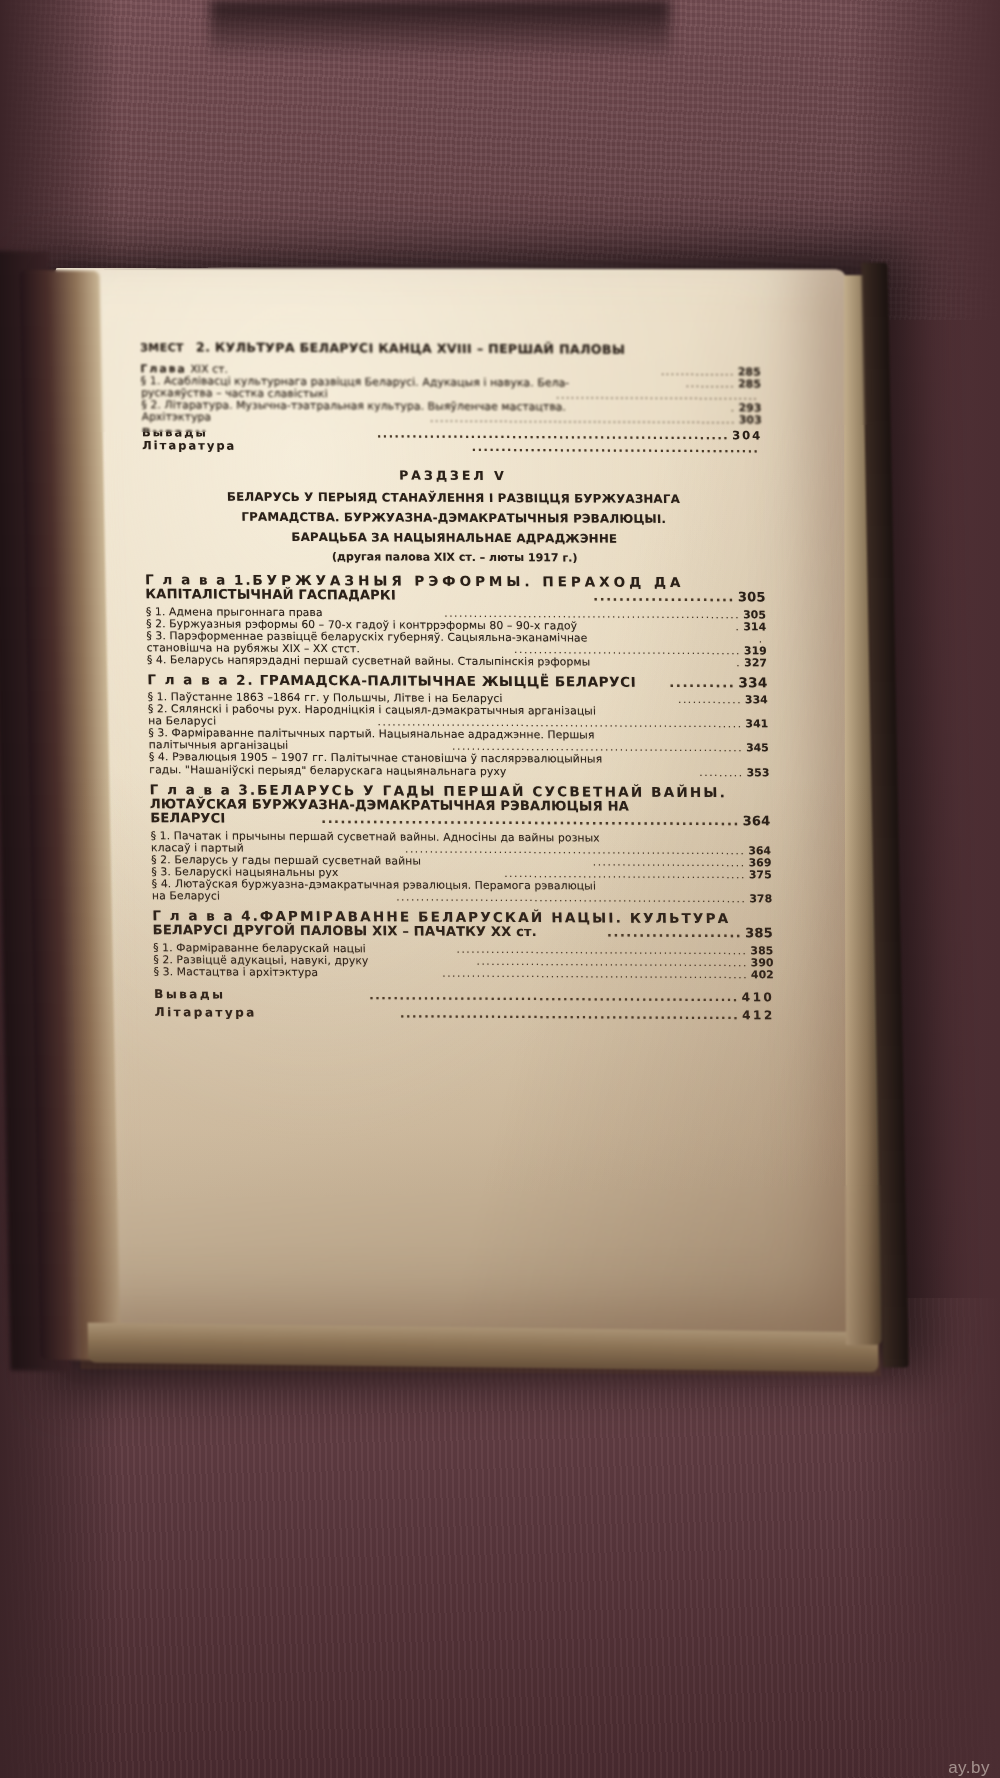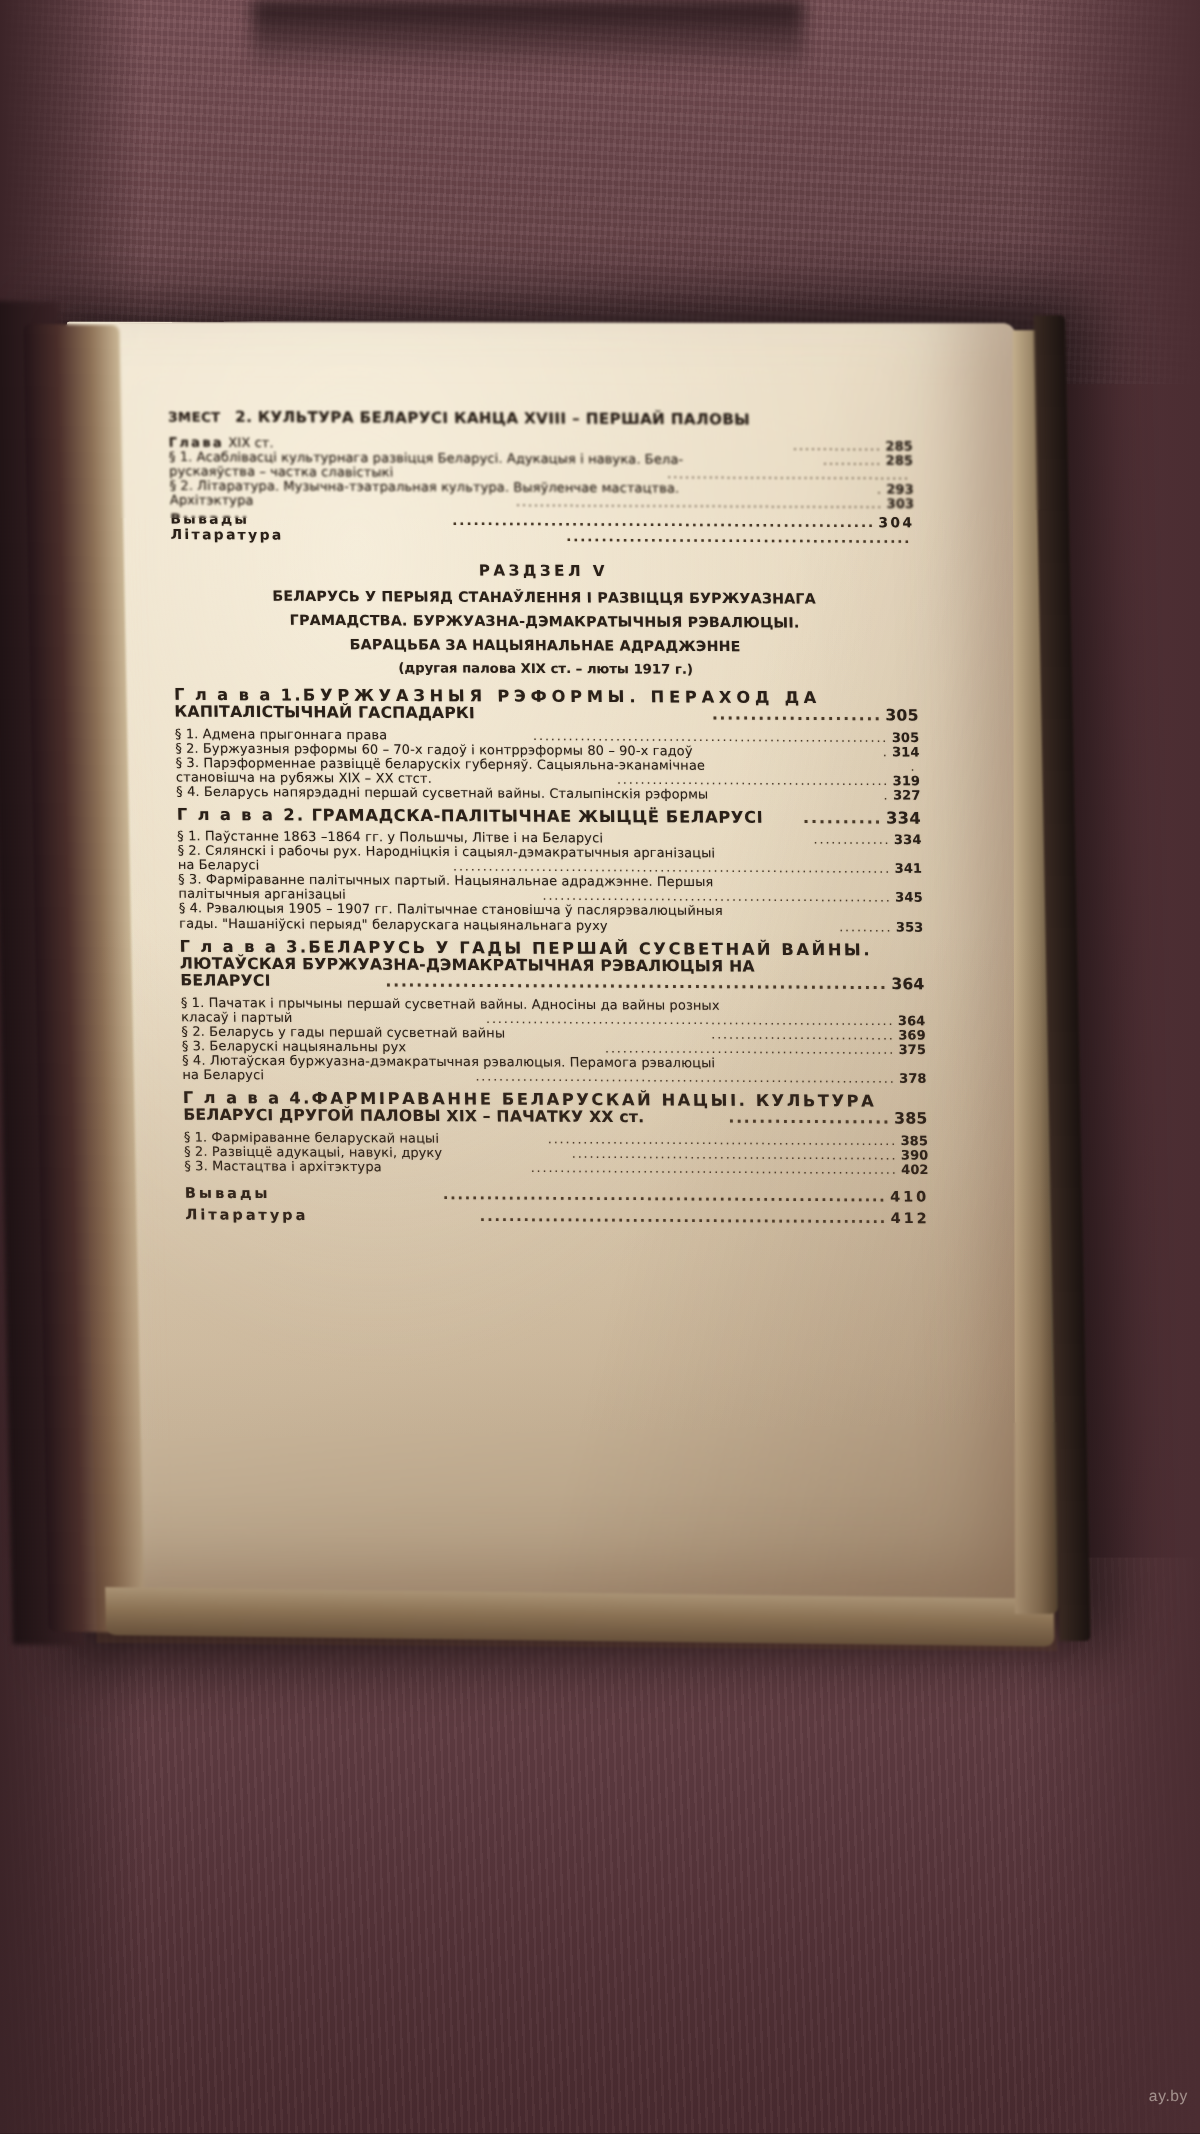--- a/index.html
+++ b/index.html
@@ -105,22 +105,22 @@
     backdrop-filter:blur(1.1px);pointer-events:none;}
   .soft-bottom{position:absolute;left:60px;top:980px;width:820px;height:200px;
     backdrop-filter:blur(.8px);pointer-events:none;}
 
   
   .page-shade{position:absolute;left:70px;top:560px;width:800px;height:600px;
     background:linear-gradient(180deg, rgba(120,80,55,0) 0%, rgba(120,80,55,.18) 60%, rgba(90,60,40,.32) 100%);
     transform:skewY(1.6deg);pointer-events:none;}
 
   
-  .watermark{position:absolute;right:10px;bottom:24px;color:rgba(235,225,215,.55);
-    font-size:13px;font-family:"Liberation Sans",sans-serif;letter-spacing:.5px;}
+  .watermark{position:absolute;right:10px;bottom:0;color:rgba(235,225,215,.55);
+    font-size:17px;font-family:"Liberation Sans",sans-serif;letter-spacing:.5px;}
 </style>
 </head>
 <body>
 
 <div id="scene">
 
   <div class="bg-base"></div>
   <div class="bg-fabric"></div>
   <div class="bg-dark-top"></div>
   <div class="bg-bottom"></div>

